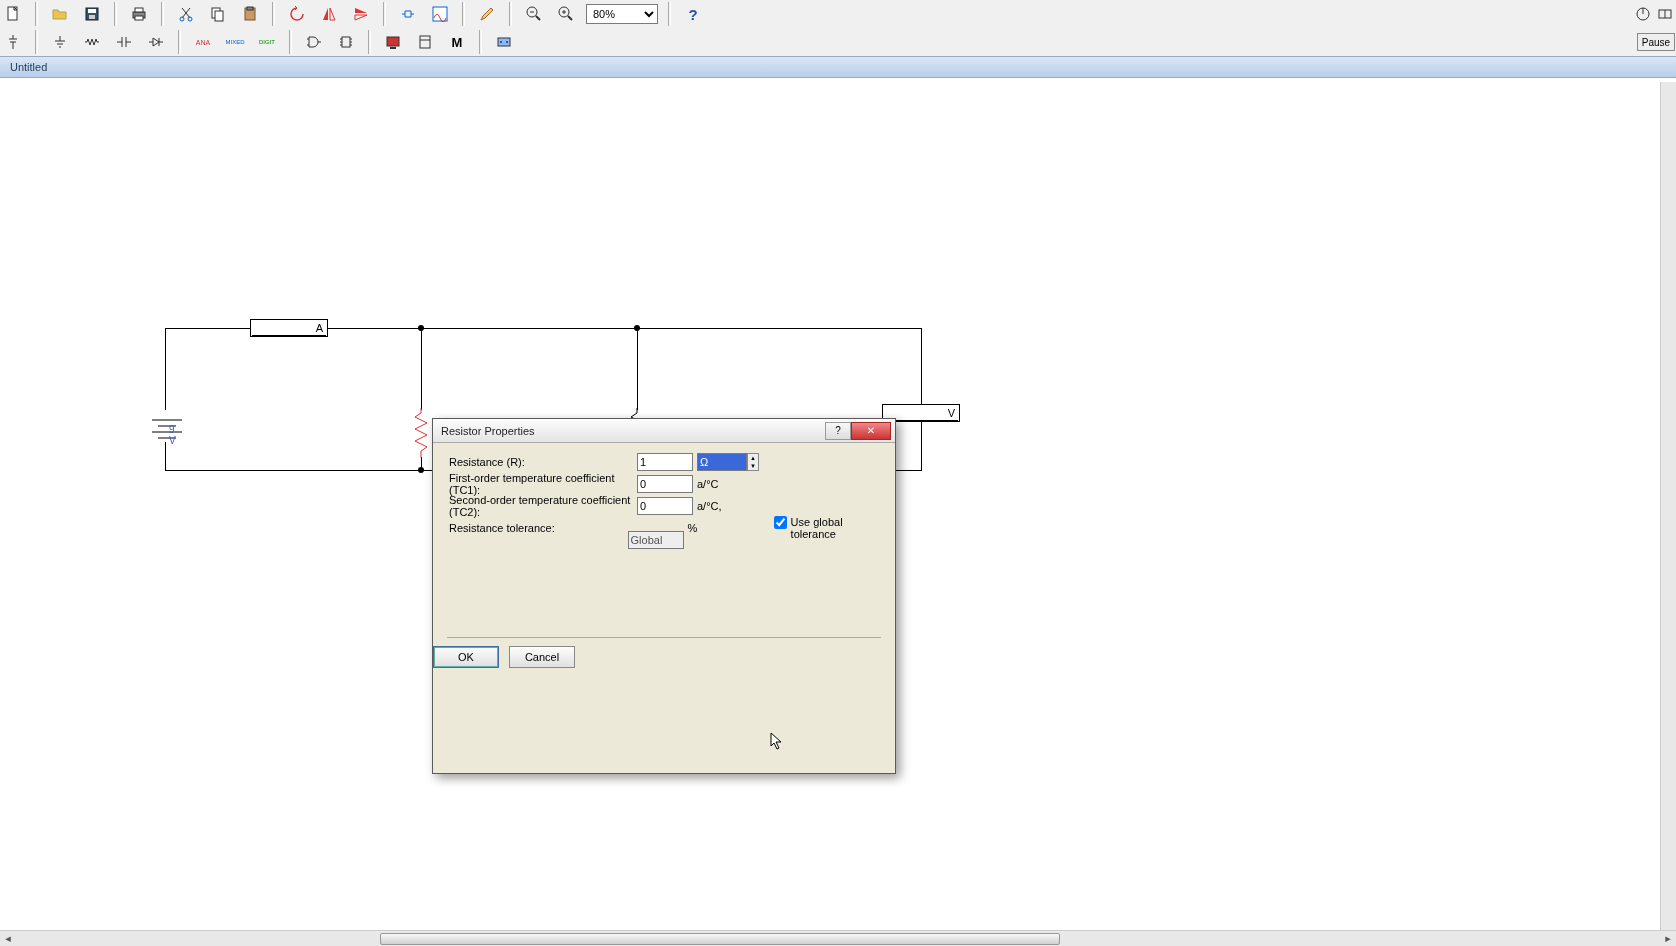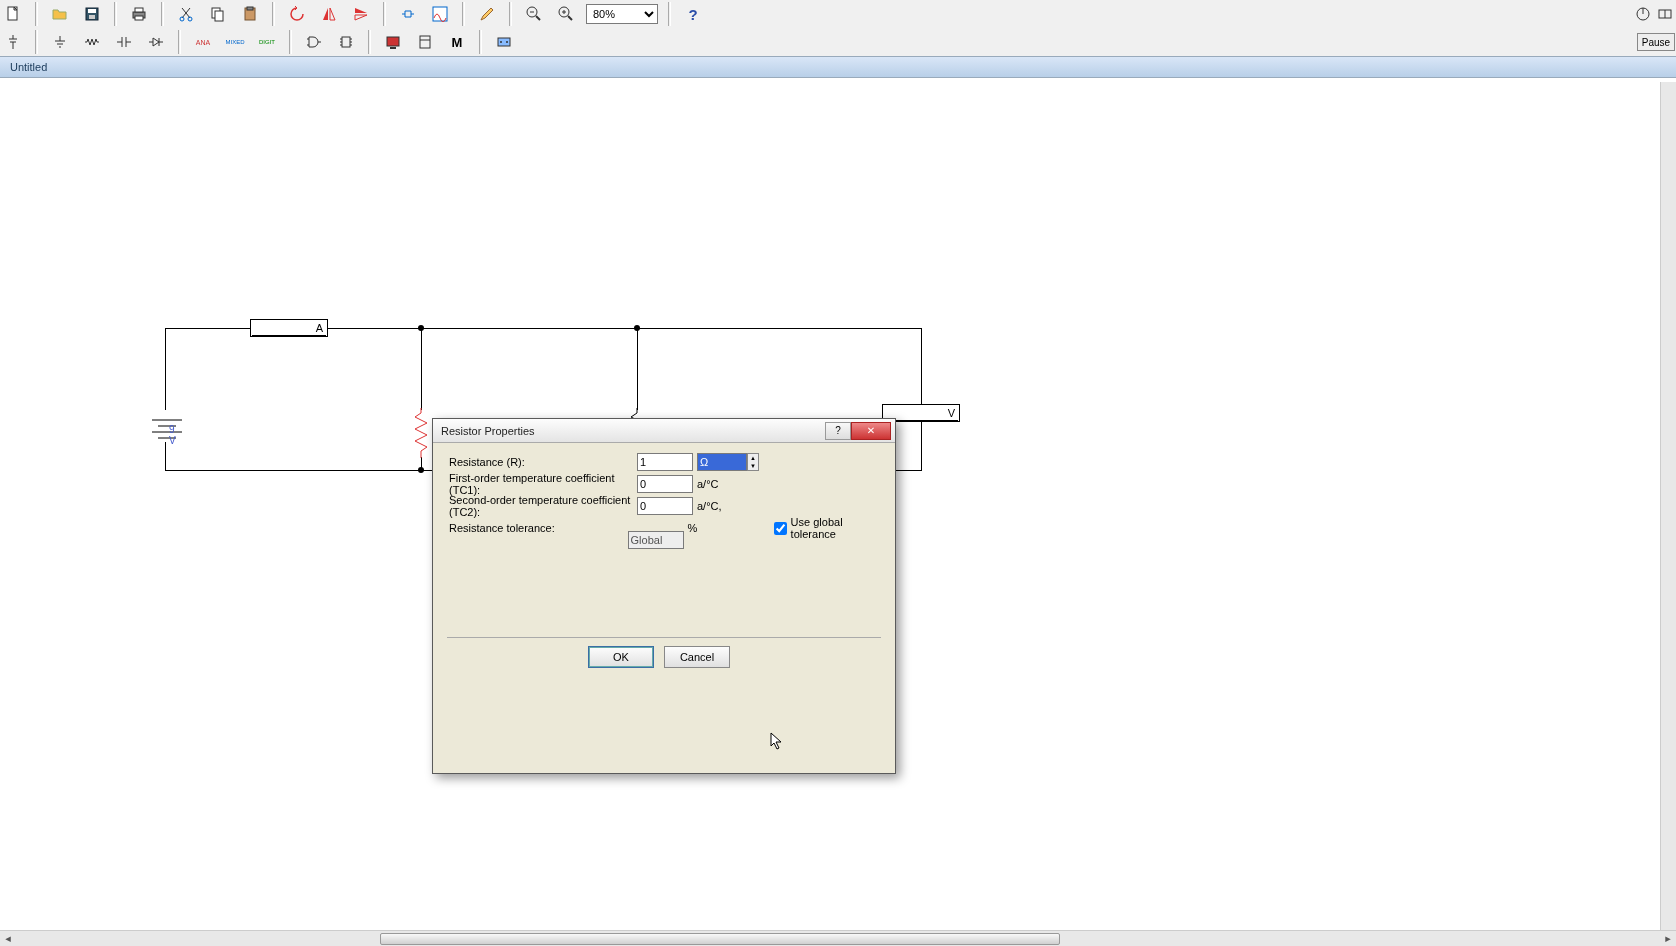--- a/index.html
+++ b/index.html
@@ -39,23 +39,23 @@
 .tabs { display:flex; border-bottom:1px solid #888; height:22px; align-items:flex-end; margin-bottom:10px; padding-left:4px; }
 .tab { padding:3px 8px; border:1px solid #888; border-bottom:none; background:#ece9d8; margin-right:0px; font-size:11px; position:relative; top:1px; }
 .tab.active { background:#ece9d8; border-bottom:1px solid #ece9d8; z-index:2; }
 .form-row { display:flex; align-items:center; height:22px; margin-bottom:0px; }
 .form-label { width:194px; padding-left:6px; }
 .form-input { width:56px; height:18px; border:1px solid #7a7a7a; padding:0 2px; font-size:11px; background:#fff; }
 .form-unit { padding-left:4px; font-size:11px; width:42px; }
 .unit-select { width:50px; height:18px; border:1px solid #7a7a7a; background:#3969d8; color:#fff; padding:0 2px; font-size:11px; }
 .spinner { width:12px; height:18px; border:1px solid #888; background:#eee; font-size:6px; display:flex; flex-direction:column; }
 .spinner div { flex:1; text-align:center; line-height:8px; }
-.checkbox-row { display:flex; align-items:center; gap:4px; }
+.checkbox-row { display:flex; align-items:flex-start; gap:4px; }
 .dlg-sep { height:1px; background:#aaa; margin:98px 4px 6px 4px; }
-.dlg-buttons { display:flex; justify-content:center; gap:10px; padding:2px 10px 8px 0; }
+.dlg-buttons { display:flex; justify-content:flex-start; gap:10px; padding:2px 10px 8px 0; }
 .dlg-btn { width:66px; height:22px; border:1px solid #888; background:linear-gradient(#fdfdfd,#e0e0e0); font-size:11px; }
 .dlg-btn.default { border:1px solid #3a6ea5; box-shadow:0 0 0 1px #6aa inset; }
 
 .cursor-arrow { position:absolute; left:770px; top:732px; pointer-events:none; font-size:14px; color:#000; }
 
 svg.icon { width:16px; height:16px; }
 </style>
 </head>
 <body>
 

